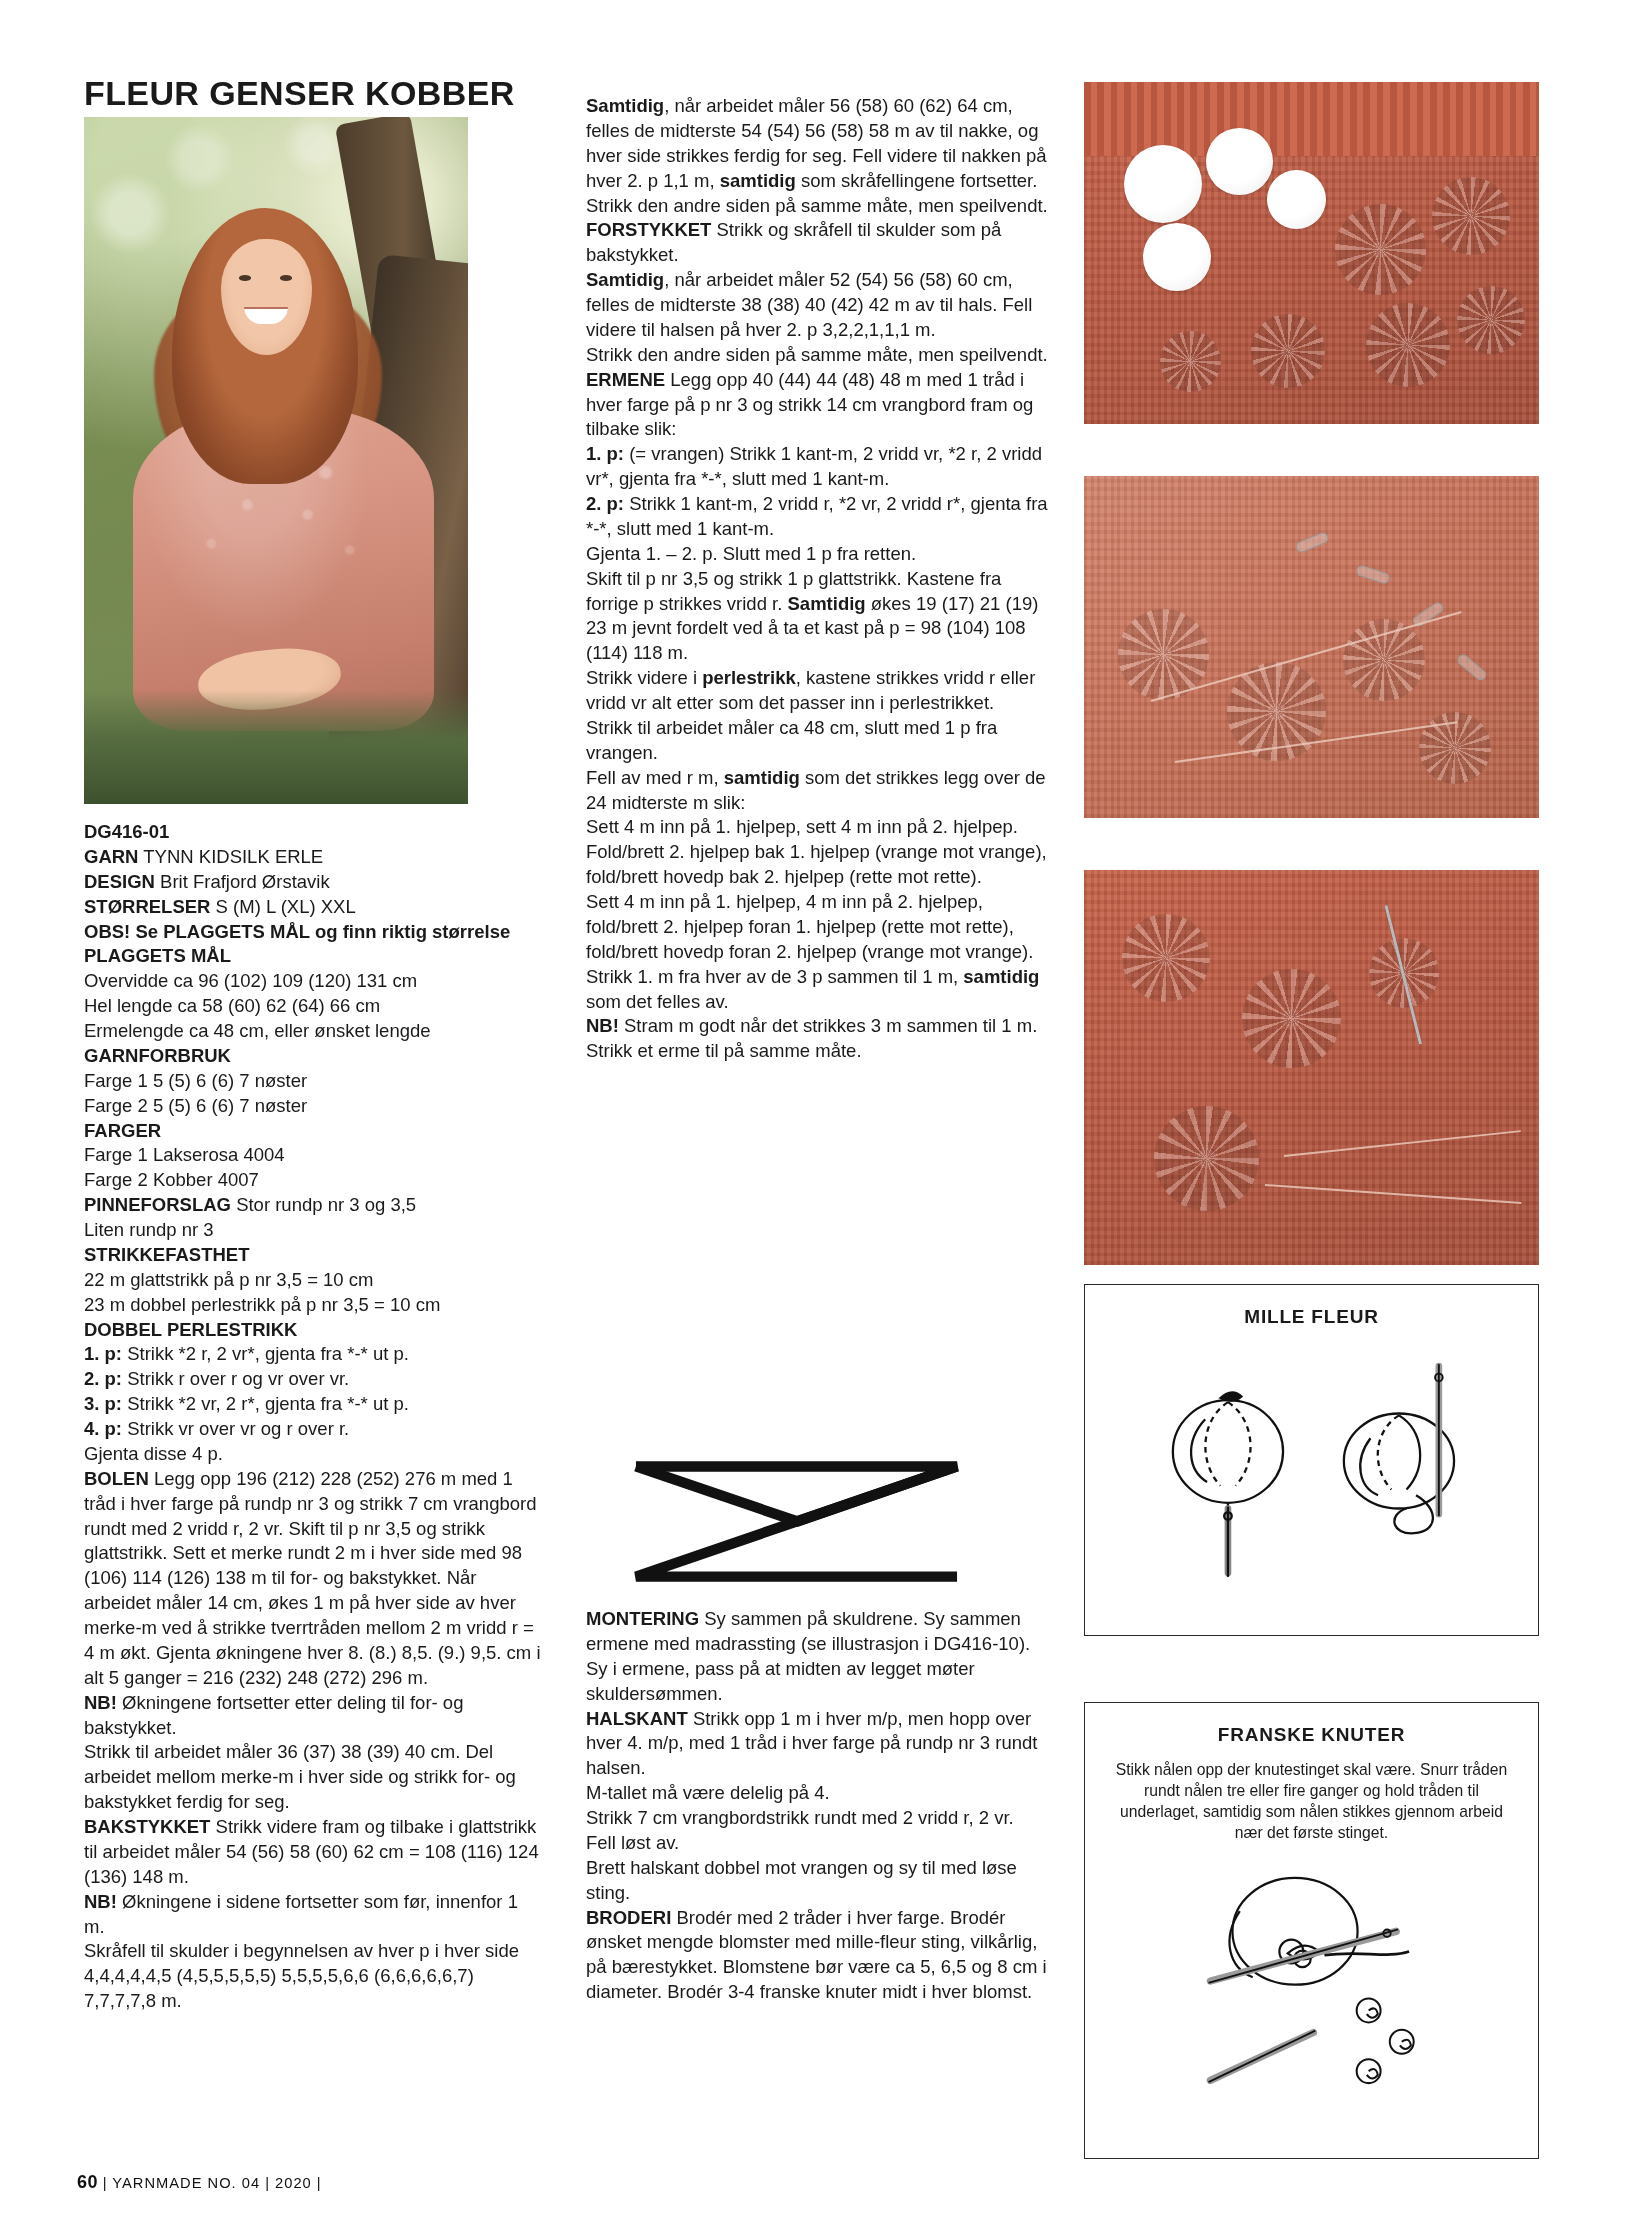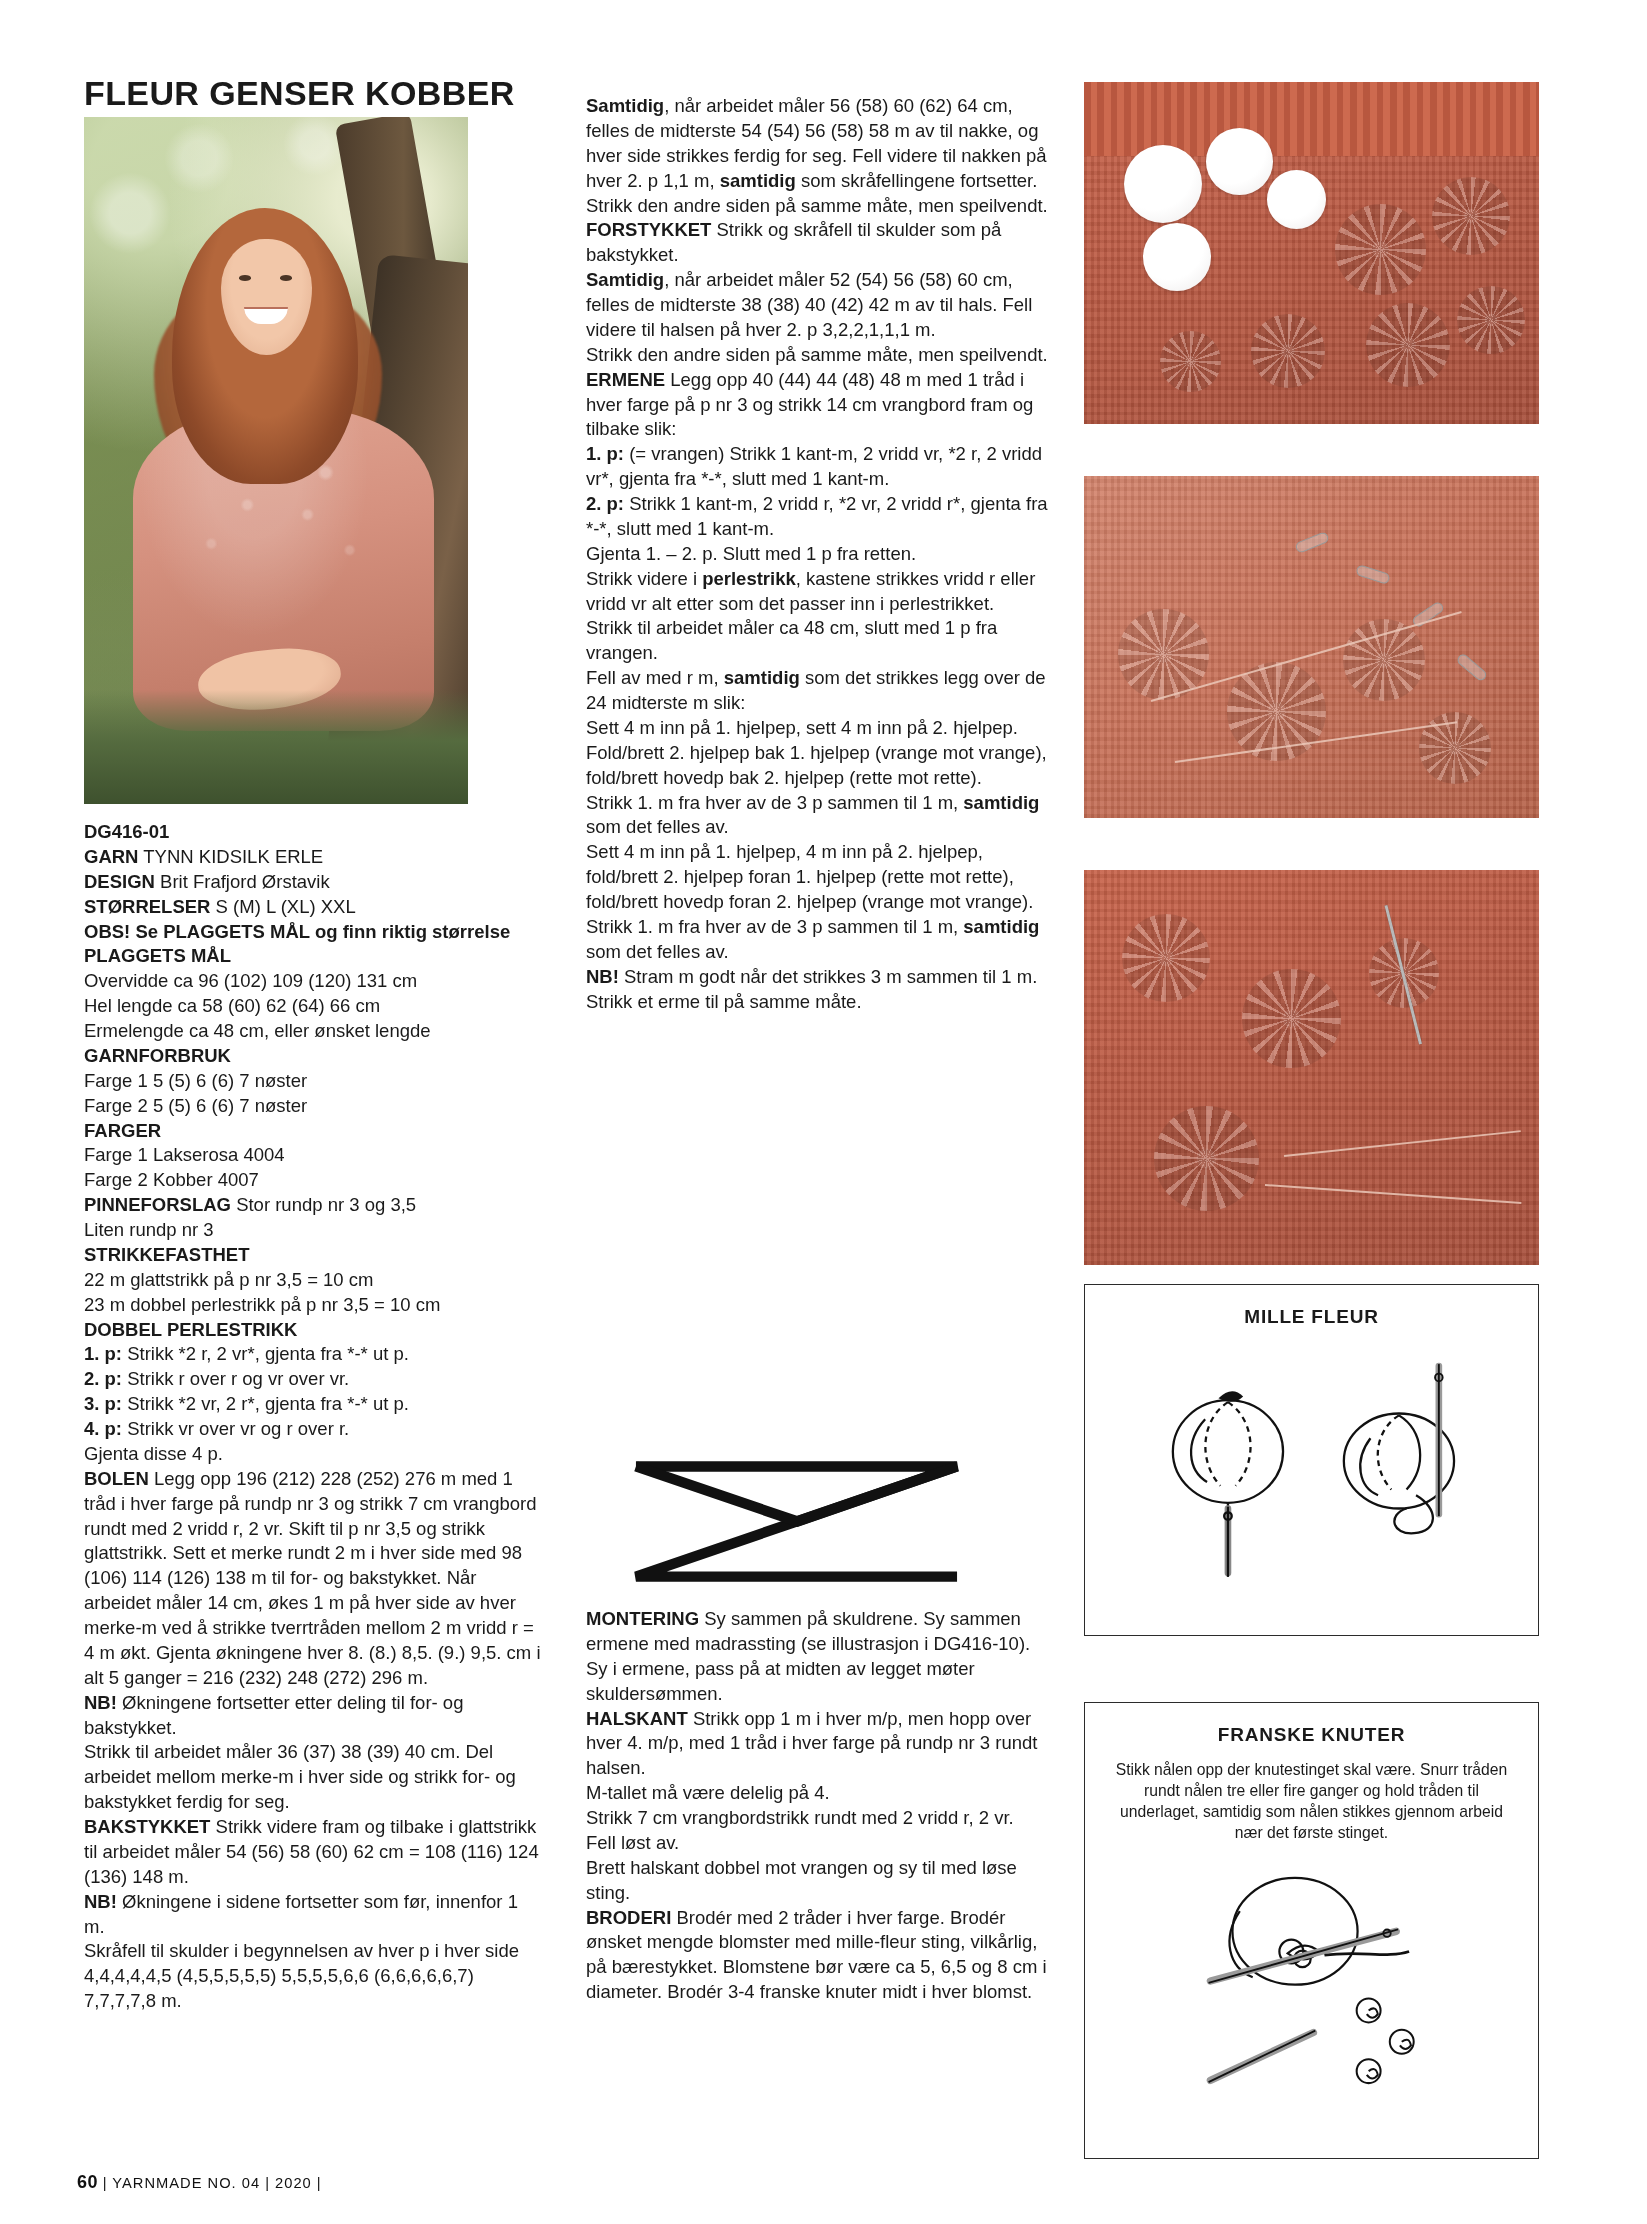--- a/index.html
+++ b/index.html
@@ -361,25 +361,25 @@
 
   <div class="col col2">
     <p><b>Samtidig</b><span>, når arbeidet måler 56 (58) 60 (62) 64 cm, felles de midterste 54 (54) 56 (58) 58 m av til nakke, og hver side strikkes ferdig for seg. Fell videre til nakken på hver 2. p 1,1 m, </span><b>samtidig</b><span> som skråfellingene fortsetter. Strikk den andre siden på samme måte, men speilvendt.</span></p>
     <p><b>FORSTYKKET</b><span> Strikk og skråfell til skulder som på bakstykket.</span></p>
     <p><b>Samtidig</b><span>, når arbeidet måler 52 (54) 56 (58) 60 cm, felles de midterste 38 (38) 40 (42) 42 m av til hals. Fell videre til halsen på hver 2. p 3,2,2,1,1,1 m.</span></p>
     <p>Strikk den andre siden på samme måte, men speilvendt.</p>
     <p><b>ERMENE</b><span> Legg opp 40 (44) 44 (48) 48 m med 1 tråd i hver farge på p nr 3 og strikk 14 cm vrangbord fram og tilbake slik:</span></p>
     <p><b>1. p:</b><span> (= vrangen) Strikk 1 kant-m, 2 vridd vr, *2 r, 2 vridd vr*, gjenta fra *-*, slutt med 1 kant-m.</span></p>
     <p><b>2. p:</b><span> Strikk 1 kant-m, 2 vridd r, *2 vr, 2 vridd r*, gjenta fra *-*, slutt med 1 kant-m.</span></p>
     <p>Gjenta 1. – 2. p. Slutt med 1 p fra retten.</p>
+    <p><span>Skift til p nr 3,5 og strikk 1 p glattstrikk. Kastene fra forrige p strikkes vridd r. </span><b>Samtidig</b><span> økes 19 (17) 21 (19) 23 m jevnt fordelt ved å ta et kast på p = 98 (104) 108 (114) 118 m.</span></p>
     <p><span>Strikk videre i </span><b>perlestrikk</b><span>, kastene strikkes vridd r eller vridd vr alt etter som det passer inn i perlestrikket.</span></p>
     <p>Strikk til arbeidet måler ca 48 cm, slutt med 1 p fra vrangen.</p>
     <p><span>Fell av med r m, </span><b>samtidig</b><span> som det strikkes legg over de 24 midterste m slik:</span></p>
     <p>Sett 4 m inn på 1. hjelpep, sett 4 m inn på 2. hjelpep. Fold/brett 2. hjelpep bak 1. hjelpep (vrange mot vrange), fold/brett hovedp bak 2. hjelpep (rette mot rette).</p>
-    <p><span>Strikk 1. m fra hver av de 3 p sammen til 1 m, </span><b>samtidig</b><span> som det felles av.</span></p>
     <p><span>Sett 4 m inn på 1. hjelpep, 4 m inn på 2. hjelpep, fold/brett 2. hjelpep foran 1. hjelpep (rette mot rette), fold/brett hovedp foran 2. hjelpep (vrange mot vrange). Strikk 1. m fra hver av de 3 p sammen til 1 m, </span><b>samtidig</b><span> som det felles av.</span></p>
     <p class="u"><b>NB!</b><span> Stram m godt når det strikkes 3 m sammen til 1 m.</span></p>
     <p>Strikk et erme til på samme måte.</p>
   </div>
 
   <svg class="zig" viewBox="0 0 354 140">
     <polyline points="8,12 346,12 8,128 346,128" fill="none" stroke="#111" stroke-width="11"></polyline>
     <polyline points="8,12 178,70 346,12" fill="none" stroke="#111" stroke-width="11"></polyline>
   </svg>
 

